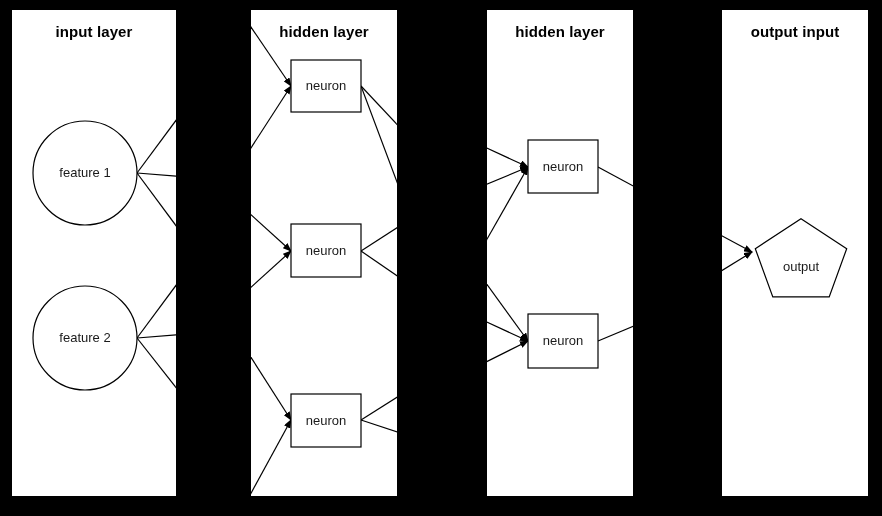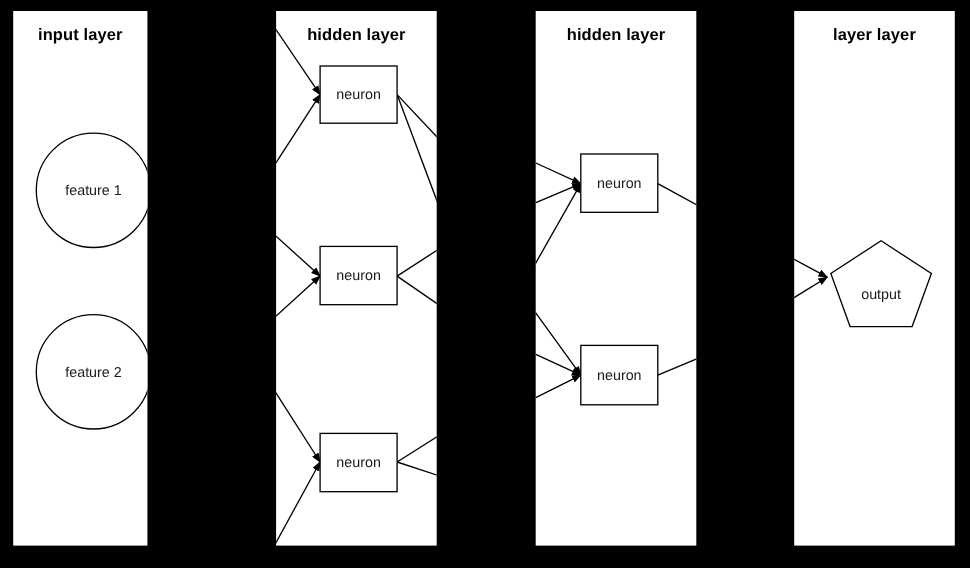--- a/index.html
+++ b/index.html
@@ -52,21 +52,21 @@
     stroke: #000000;
     stroke-width: 1.2;
     fill: none;
   }
 </style>
 </head>
 <body>
 
 <div id="stage" style="width: 882px; height: 516px; background: rgb(0, 0, 0);">
 
-  <div class="panel" id="panel-input" style="left: 12px; top: 10px; width: 122px; height: 486px; background: rgb(255, 255, 255);">
+  <div class="panel" id="panel-input" style="left: 12px; top: 10px; width: 164px; height: 486px; background: rgb(255, 255, 255);">
     <div class="panel-title" style="top: 13px;">input layer</div>
     <svg class="panel-svg" id="svg-input" width="882" height="516" style="left: -12px; top: -10px;">
       <defs>
         <marker id="ah1" markerWidth="9" markerHeight="7" refX="8" refY="3.5" orient="auto" markerUnits="userSpaceOnUse">
           <path d="M0,0 L9,3.5 L0,7 Z" fill="#000000"></path>
         </marker>
       </defs>
 
       <g>
         <line class="edge" x1="137" y1="173" x2="200" y2="88"></line>
@@ -180,21 +180,21 @@
         <text class="node-label" id="t-n4" x="563" y="167.5">neuron</text>
       </g>
       <g>
         <rect class="shape" id="r-n5" x="528" y="314" width="70" height="54"></rect>
         <text class="node-label" id="t-n5" x="563" y="342">neuron</text>
       </g>
     </svg>
   </div>
 
   <div class="panel" id="panel-output" style="left: 722px; top: 10px; width: 146px; height: 486px; background: rgb(255, 255, 255);">
-    <div class="panel-title" style="top: 13px;">layer layer</div>
+    <div class="panel-title" style="top: 13px;">output input</div>
     <svg class="panel-svg" id="svg-output" width="882" height="516" style="left: -722px; top: -10px;">
       <defs>
         <marker id="ah4" markerWidth="9" markerHeight="7" refX="8" refY="3.5" orient="auto" markerUnits="userSpaceOnUse">
           <path d="M0,0 L9,3.5 L0,7 Z" fill="#000000"></path>
         </marker>
       </defs>
 
       <g>
         <line class="edge" x1="713" y1="231" x2="752" y2="252" marker-end="url(#ah4)"></line>
         <line class="edge" x1="713" y1="276" x2="752" y2="252" marker-end="url(#ah4)"></line>

